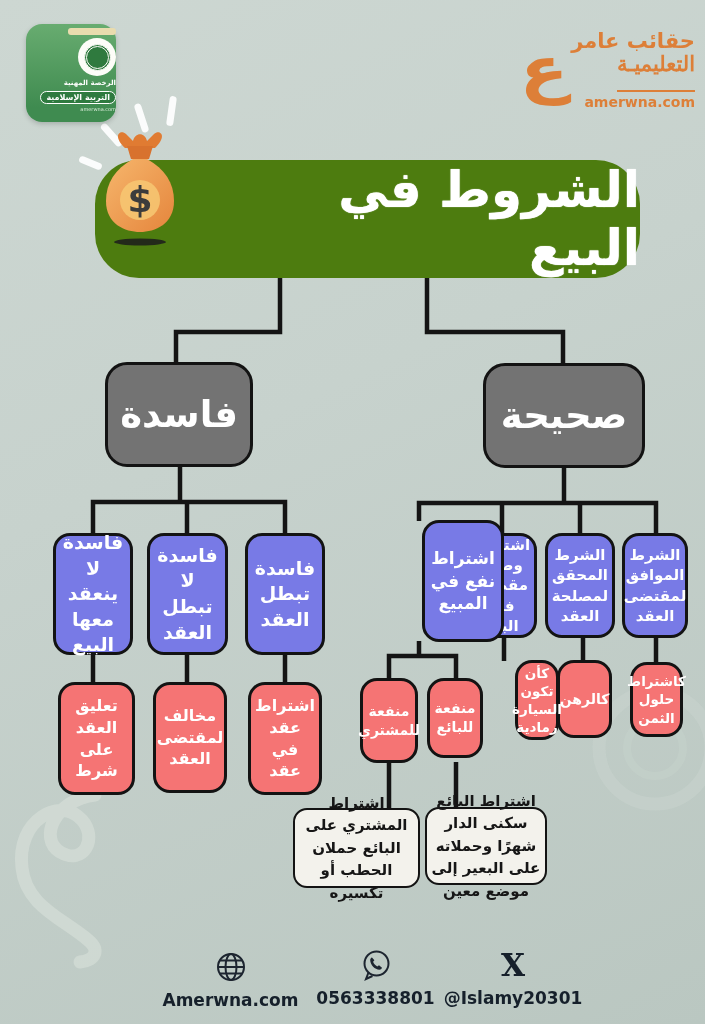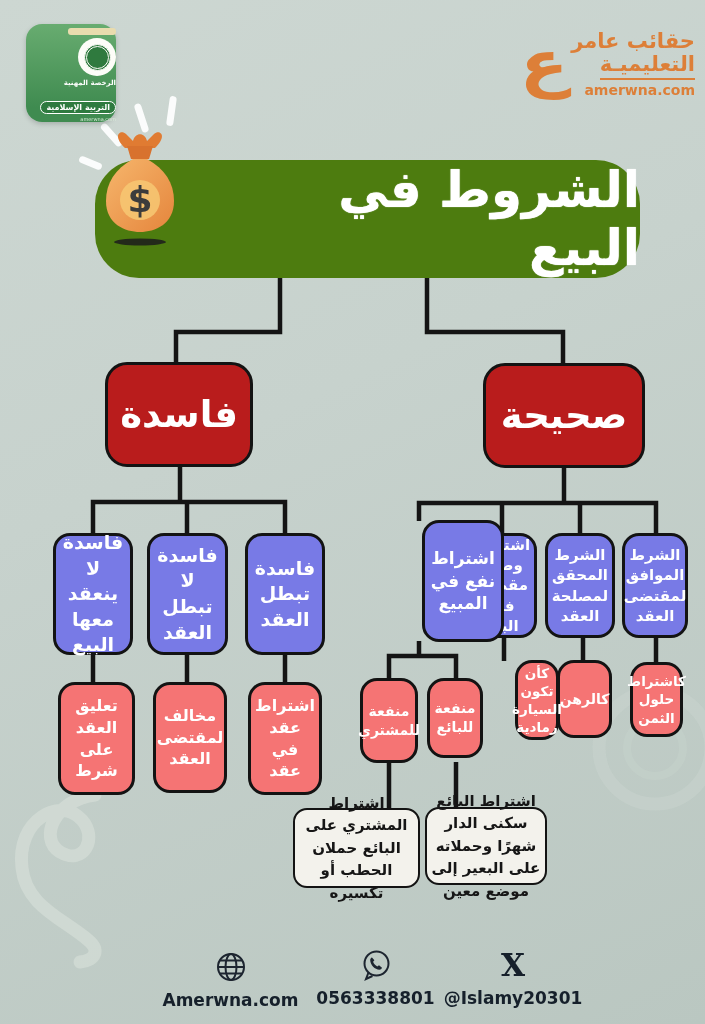--- a/index.html
+++ b/index.html
@@ -16,49 +16,49 @@
     background:linear-gradient(180deg,#68ac70 0%,#3f8b50 85%);border-radius:16px;
     display:flex;flex-direction:column;align-items:flex-end;padding-top:4px;box-sizing:border-box;
     box-shadow:0 2px 5px rgba(0,0,0,.18);}
   .badge-ribbon{width:48px;height:7px;background:#e9dcae;border-radius:3px;}
   .badge-circle{width:38px;height:38px;background:#fdfdf8;border-radius:50%;margin-top:3px;
     display:flex;align-items:center;justify-content:center;}
   .badge-emblem{width:27px;height:27px;border-radius:50%;background:#2f7a3e;
     border:3px double #fdfdf8;box-sizing:border-box;}
   .badge-line1{color:#fff;font-size:7px;font-weight:bold;margin-top:3px;white-space:nowrap;}
   .badge-pill{background:#2e7a3f;border:1px solid #fff;color:#fff;font-size:8px;font-weight:bold;
-    border-radius:8px;padding:1px 5px;margin-top:14px;white-space:nowrap;}
+    border-radius:8px;padding:1px 5px;margin-top:4px;white-space:nowrap;}
   .badge-site{color:#d9ecd9;font-size:5px;margin-top:2px;}
 
   
   .brand{position:absolute;right:10px;top:30px;z-index:2;display:flex;flex-direction:row;align-items:center;direction:rtl;color:#dd7f38;}
   .brand-text{text-align:right;line-height:1.1;}
   .brand-name1{font-size:21px;font-weight:bold;}
-  .brand-name2{font-size:21px;font-weight:bold;border-bottom:2px solid #dd7f38;padding-bottom:2px;display:inline-block;}
+  .brand-name2{font-size:21px;font-weight:bold;border-bottom:2px solid #dd7f38;padding-bottom:14px;display:inline-block;font-family:Liberation Serif, serif;}
   .brand-site{font-size:14px;font-weight:bold;direction:ltr;margin-top:3px;}
   .brand-glyph{font-size:62px;font-weight:bold;line-height:1;margin-right:6px;transform:scaleX(1.15);}
 
   
   .spark{position:absolute;background:#ffffff;opacity:.92;border-radius:4px;z-index:1;width:7px;}
 
   
   .bag{position:absolute;left:94px;top:126px;width:92px;height:122px;z-index:3;}
 
   
   .title-box{position:absolute;left:95px;top:160px;width:545px;height:118px;z-index:2;
     background:#4d7c0f;border-radius:44px;display:flex;align-items:center;justify-content:center;
     padding-left:118px;box-sizing:border-box;}
   .title-text{color:#fff;font-size:50px;font-weight:bold;direction:rtl;letter-spacing:1px;
     text-shadow:0 0 1px #fff;}
 
   
   .box{position:absolute;z-index:2;border:3px solid #131313;box-sizing:border-box;
     display:flex;align-items:center;justify-content:center;text-align:center;direction:rtl;
     font-weight:bold;color:#fff;border-radius:17px;line-height:1.35;padding:4px 3px;}
-  .blue-main{background:#b91c1c;font-size:37px;border-radius:22px;}
+  .blue-main{background:#737373;font-size:37px;border-radius:22px;}
   .blue-sub{background:#787ae6;font-size:19px;}
   .blue-sub2{background:#787ae6;font-size:15px;}
   .red-sub{background:#f57474;font-size:16px;}
   .red-sub2{background:#f57474;font-size:13.5px;}
   .white-note{background:#f3f2ec;color:#161616;font-size:15px;border-width:2.5px;
     border-radius:14px;line-height:1.5;}
 
   
   .footer-item{position:absolute;z-index:2;display:flex;flex-direction:column;align-items:center;color:#16202b;}
   .footer-label{font-size:17px;font-weight:bold;margin-top:6px;white-space:nowrap;}

